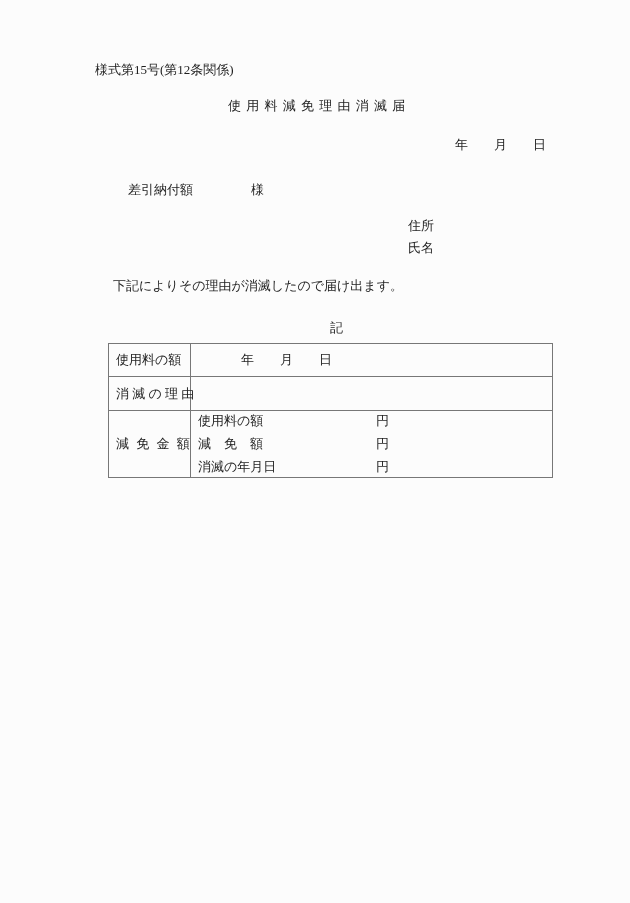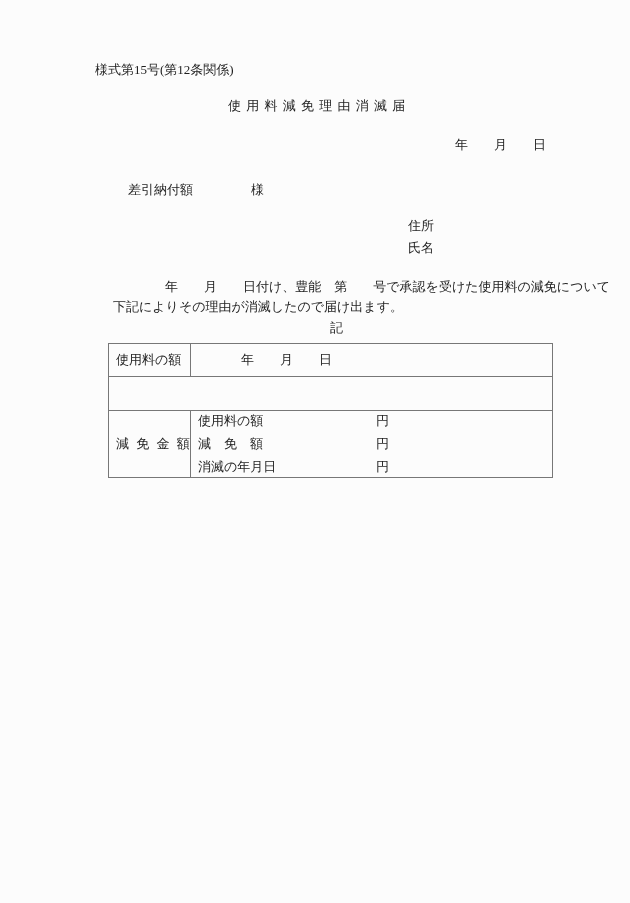--- a/index.html
+++ b/index.html
@@ -132,34 +132,34 @@
   <div class="abs addressee">
     <span>差引納付額</span><span class="honorific">様</span>
   </div>
 
   <div class="abs sender">
     <div>住所</div>
     <div>氏名</div>
   </div>
 
   <div class="abs body-text">
-    <div class="line1">年　　月　　日付け、豊能　第　　号で承認を受けた使用料の減免について</div>
     <div class="line2">下記によりその理由が消滅したので届け出ます。</div>
   </div>
 
   <div class="abs record-marker">記</div>
 
   <div class="form-table">
 
     <div class="t-row row-date">
       <div class="t-h">使用料の額</div>
       <div class="t-v date-val">年　　月　　日</div>
     </div>
 
     <div class="t-row row-reason">
+      <div class="t-h">消 滅 の 理 由</div>
       <div class="t-v"></div>
     </div>
 
     <div class="t-row row-amount">
       <div class="t-h spread">減 免 金 額</div>
       <div class="t-v amount-col">
         <div class="amount-line">
           <span>使用料の額</span>
           <span class="unit">円</span>
         </div>

